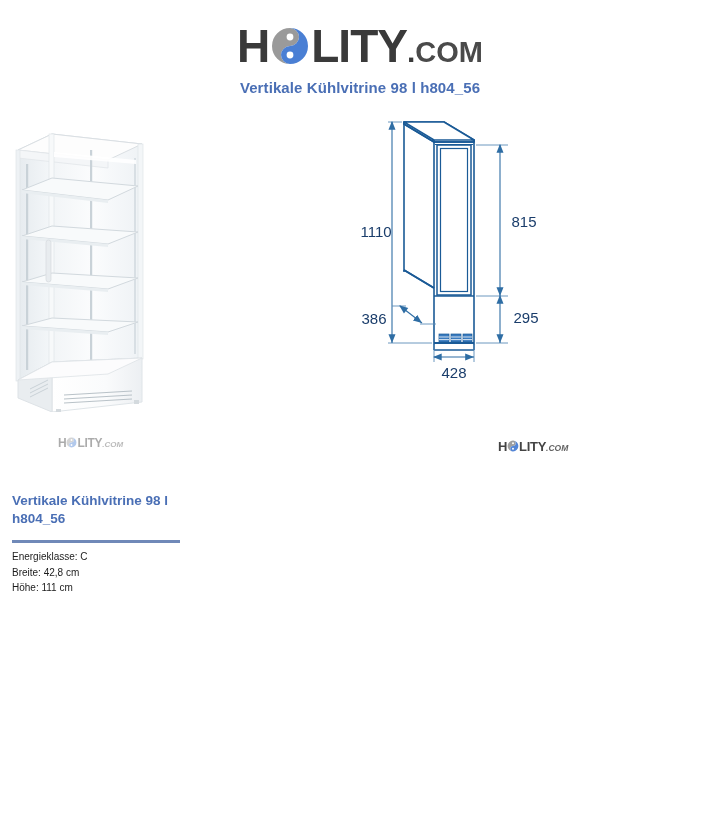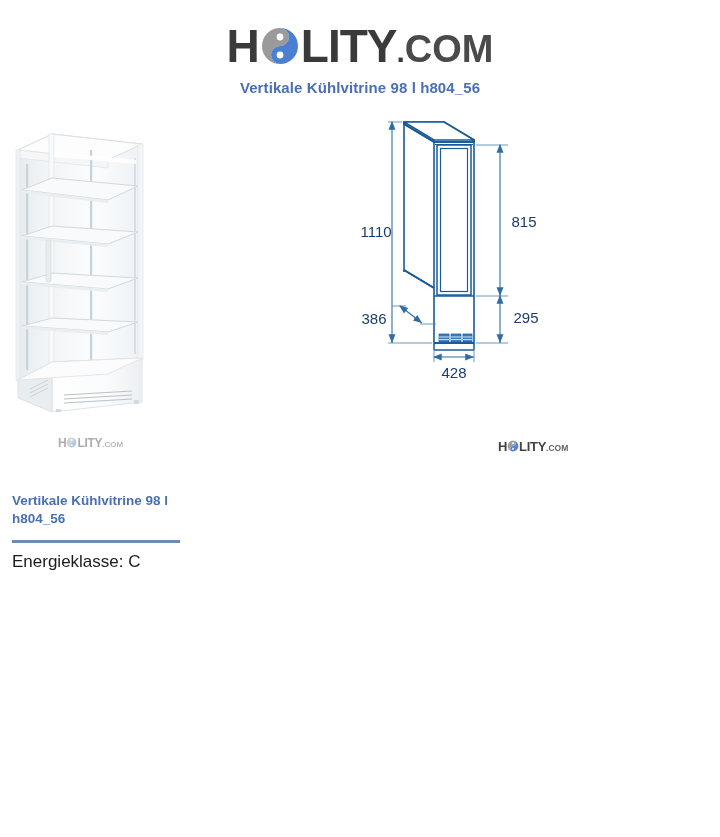--- a/index.html
+++ b/index.html
@@ -28,21 +28,21 @@
   }
   .logo-o svg { display:block; }
   .logo-rest {
     font-size: 46px; font-weight: bold; color: #3a3a3a;
     letter-spacing: -1px; line-height: 1;
   }
   .logo-dot {
     font-size: 30px; font-weight: bold; color: #3a3a3a; line-height:1;
   }
   .logo-com {
-    font-size: 38px; font-weight: bold; color: #4a4a4a;
+    font-size: 29px; font-weight: bold; color: #4a4a4a;
     letter-spacing: 0px; line-height: 1;
   }
 
   
   .page-title {
     position: absolute; left: 0; top: 79px; width: 720px;
     text-align: center; font-size: 15px; font-weight: bold;
     color: #4a6fb5; letter-spacing: 0.1px;
   }
 
@@ -51,39 +51,39 @@
   .photo-area svg { display: block; }
 
   
   .wm { position: absolute; display: flex; align-items: baseline; }
   .wm-left { left: 58px; top: 433px; opacity: 0.42; }
   .wm-right { left: 498px; top: 437px; opacity: 0.95; }
   .wm .wm-h { font-size: 12px; font-weight: bold; color: #3a3a3a; letter-spacing: -0.3px; line-height:1;}
   .wm-right .wm-h { font-size: 13px; }
   .wm .wm-o { position: relative; width: 11px; height: 11px; display:inline-block; top:1px; }
   .wm-right .wm-o { width: 12px; height: 12px; }
-  .wm .wm-com { font-size: 8px; font-weight: bold; color: #5a5a5a; line-height:1; }
+  .wm .wm-com { font-size: 8px; font-weight: bold; color: #5a5a5a; line-height:1;font-style:italic; }
   .wm-right .wm-com { font-size: 8.5px; }
 
   
   .drawing { position: absolute; left: 348px; top: 110px; width: 240px; height: 275px; }
   .drawing svg { display: block; }
 
   
   .spec-block { position: absolute; left: 12px; top: 492px; width: 210px; }
   .spec-title {
     font-size: 13.5px; font-weight: bold; color: #4a6fb5;
     line-height: 1.35; margin: 0 0 12px 0;
   }
   .spec-rule {
     width: 168px; height: 3px; background: #7089b8; margin: 0 0 6px 0;
   }
   .spec-list { list-style: none; margin: 0; padding: 0; }
   .spec-list li {
-    font-size: 17px; color: #1c1c1c; line-height: 1.55;
+    font-size: 10px; color: #1c1c1c; line-height: 1.55;
     font-family: "Liberation Sans", sans-serif;
   }
 </style>
 </head>
 <body>
 
 <div class="page">
 
   <div class="header-logo">
     <div class="logo-wrap">
@@ -299,16 +299,18 @@
     </span>
     <span class="wm-h">LITY</span>
     <span class="wm-com">.COM</span>
   </div>
 
   <div class="spec-block">
     <div class="spec-title">Vertikale Kühlvitrine 98 l h804_56</div>
     <div class="spec-rule"></div>
     <ul class="spec-list">
       <li>Energieklasse: C</li>
+      <li>Breite: 42,8 cm</li>
+      <li>Höhe: 111 cm</li>
     </ul>
   </div>
 
 </div>
 
 </body></html>

